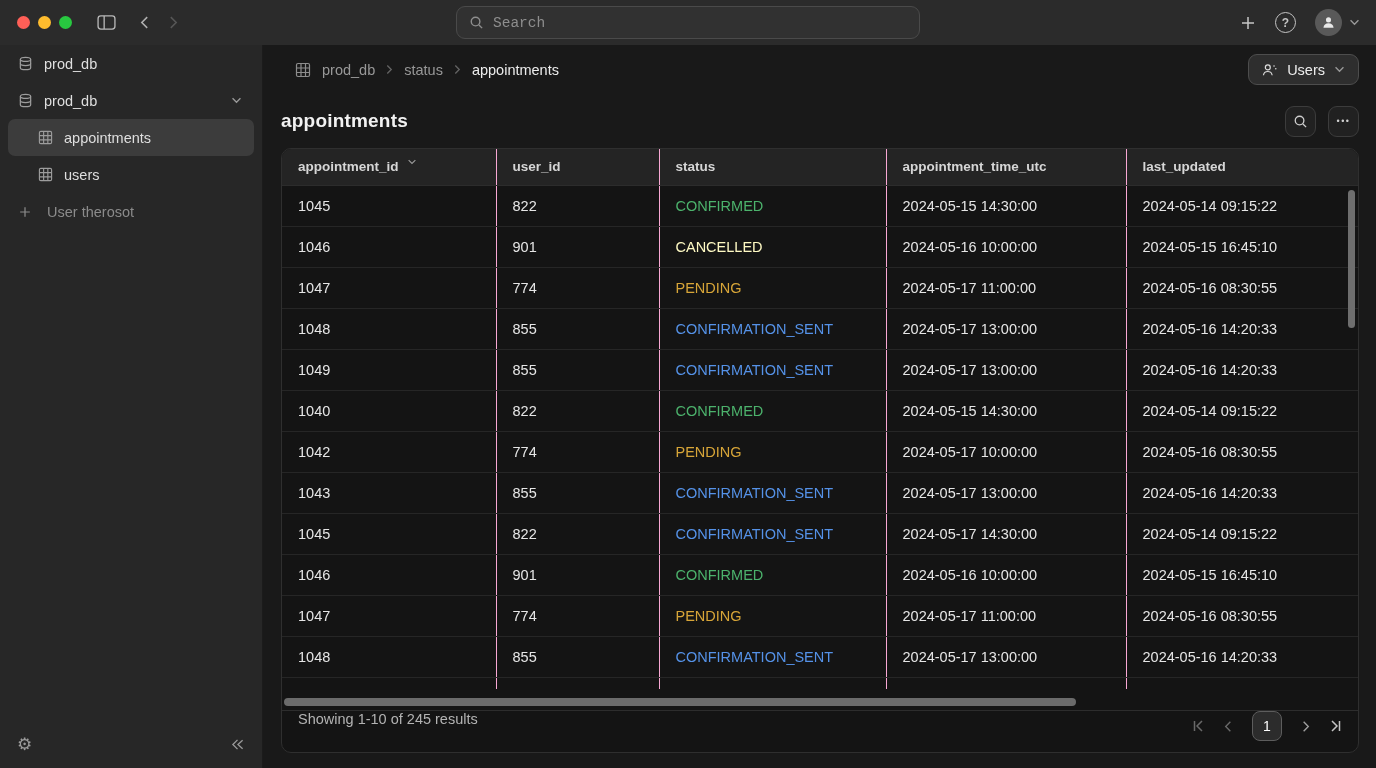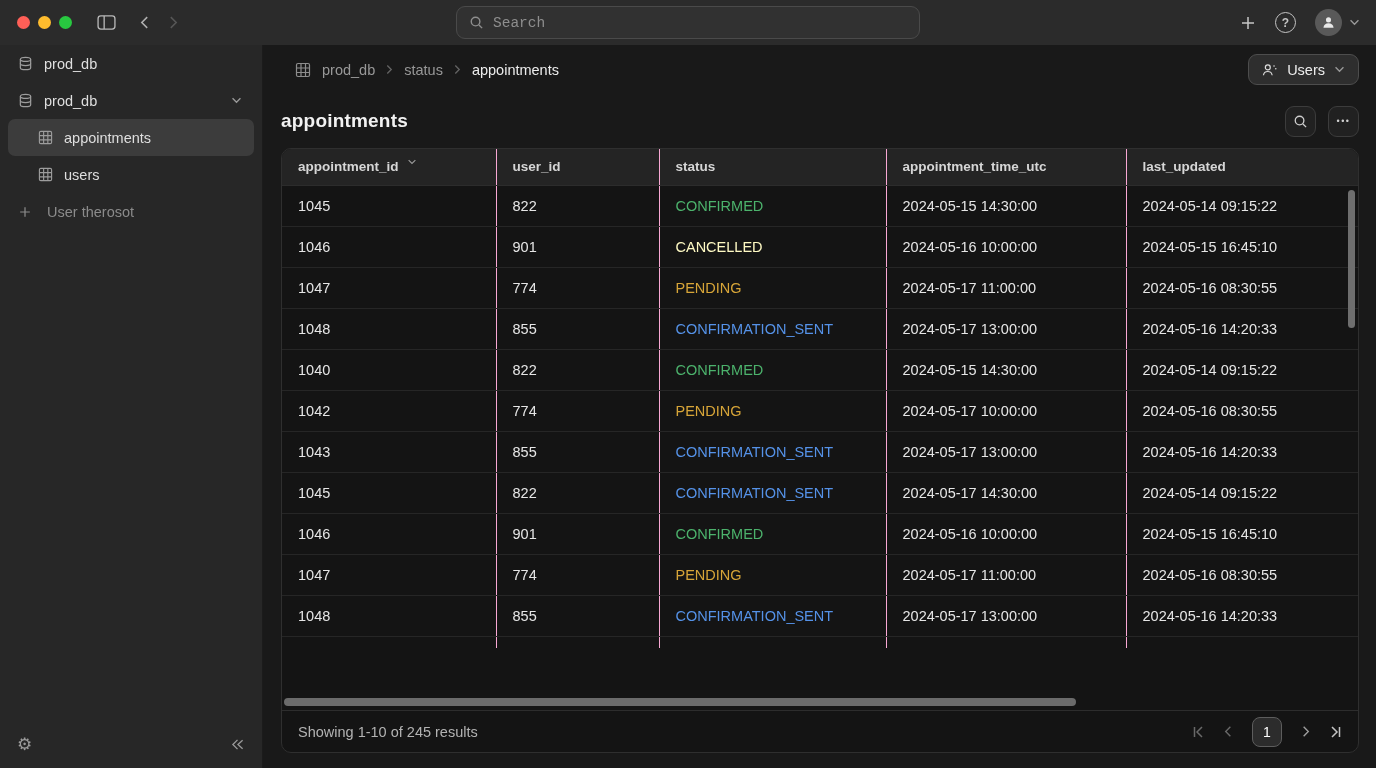--- a/index.html
+++ b/index.html
@@ -125,21 +125,21 @@
     position:absolute; left:2px; top:4px; width:792px; height:8px;
     background:#6b6b6b; border-radius:4px; cursor:pointer;
   }
   .vthumb {
     position:absolute; top:41px; right:3px; width:7px; height:138px;
     background:#6e6e6e; border-radius:4px; cursor:pointer; z-index:5;
   }
 
   .card-footer {
     height:42px; border-top:1px solid #2d2d2d;
-    display:flex; align-items:center; padding:0 15px 0 16px;
+    display:flex; align-items:flex-start; padding:0 15px 0 16px;
   }
   .summary { font-size:14.5px; color:#b3b3b3; }
   .pager { margin-left:auto; display:flex; align-items:center; gap:17px; }
   .pg { background:none; border:none; cursor:pointer; display:flex; align-items:center; }
   .pg.first,.pg.prev { color:#696969; }
   .pg.next { color:#9d9d9d; }
   .pg.last { color:#c4c4c4; }
   .page-box {
     min-width:30px; height:30px; padding:0 6px;
     background:#2c2c2c; border:1px solid #5d5d5d; border-radius:8px;
@@ -413,20 +413,27 @@
   </tr>
 
   <tr>
     <td>1048</td>
     <td>855</td>
     <td class="status" style="color: rgb(85, 146, 232);">CONFIRMATION_SENT</td>
     <td>2024-05-17 13:00:00</td>
     <td>2024-05-16 14:20:33</td>
   </tr>
 
+  <tr>
+    <td>1049</td>
+    <td>855</td>
+    <td class="status" style="color: rgb(85, 146, 232);">CONFIRMATION_SENT</td>
+    <td>2024-05-17 13:00:00</td>
+    <td>2024-05-16 14:20:33</td>
+  </tr>
 
   <tr>
     <td>1040</td>
     <td>822</td>
     <td class="status" style="color: rgb(76, 178, 108);">CONFIRMED</td>
     <td>2024-05-15 14:30:00</td>
     <td>2024-05-14 09:15:22</td>
   </tr>
 
   <tr>

